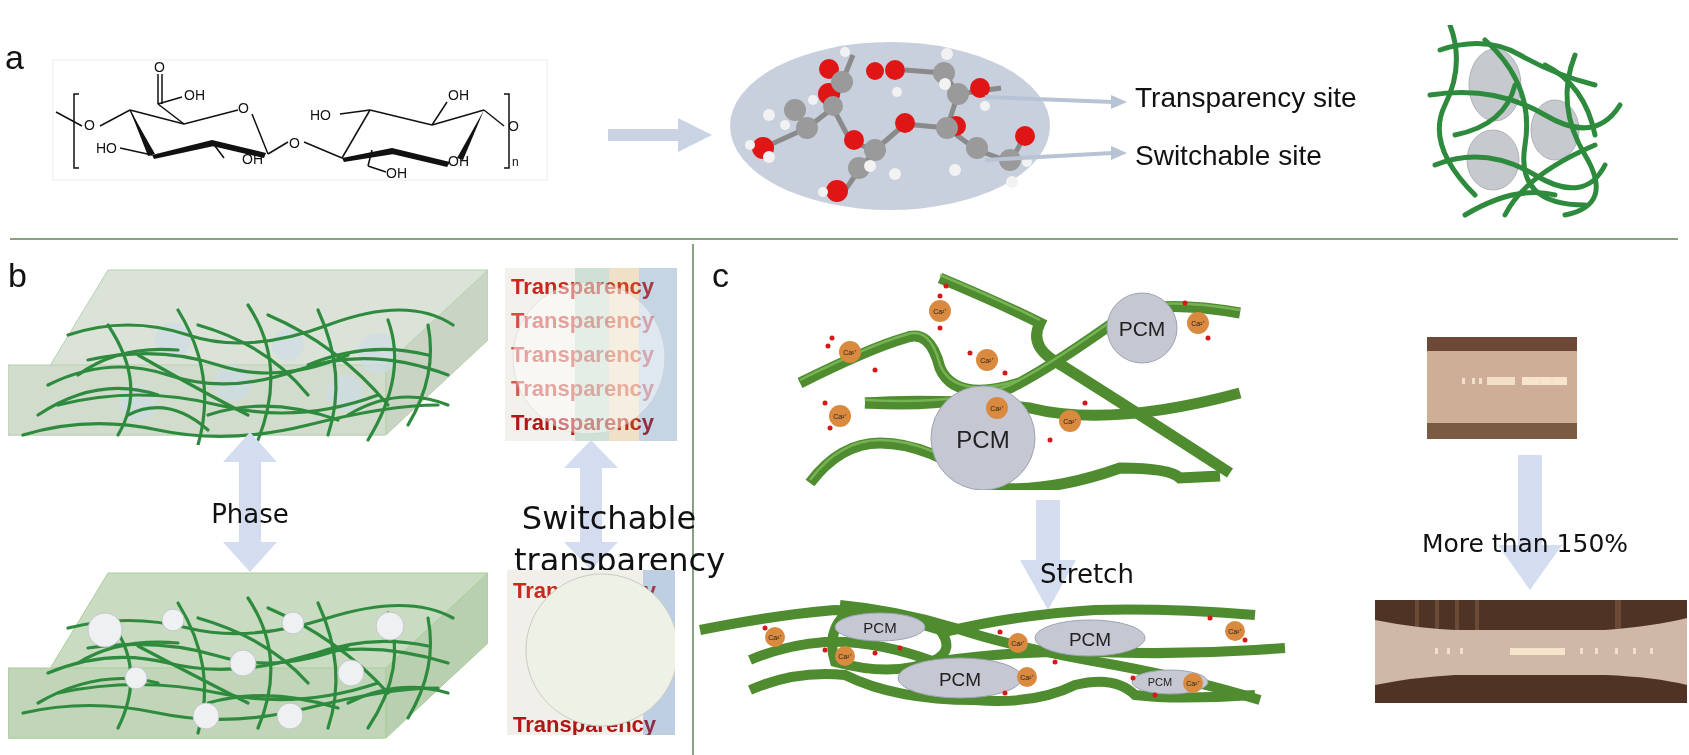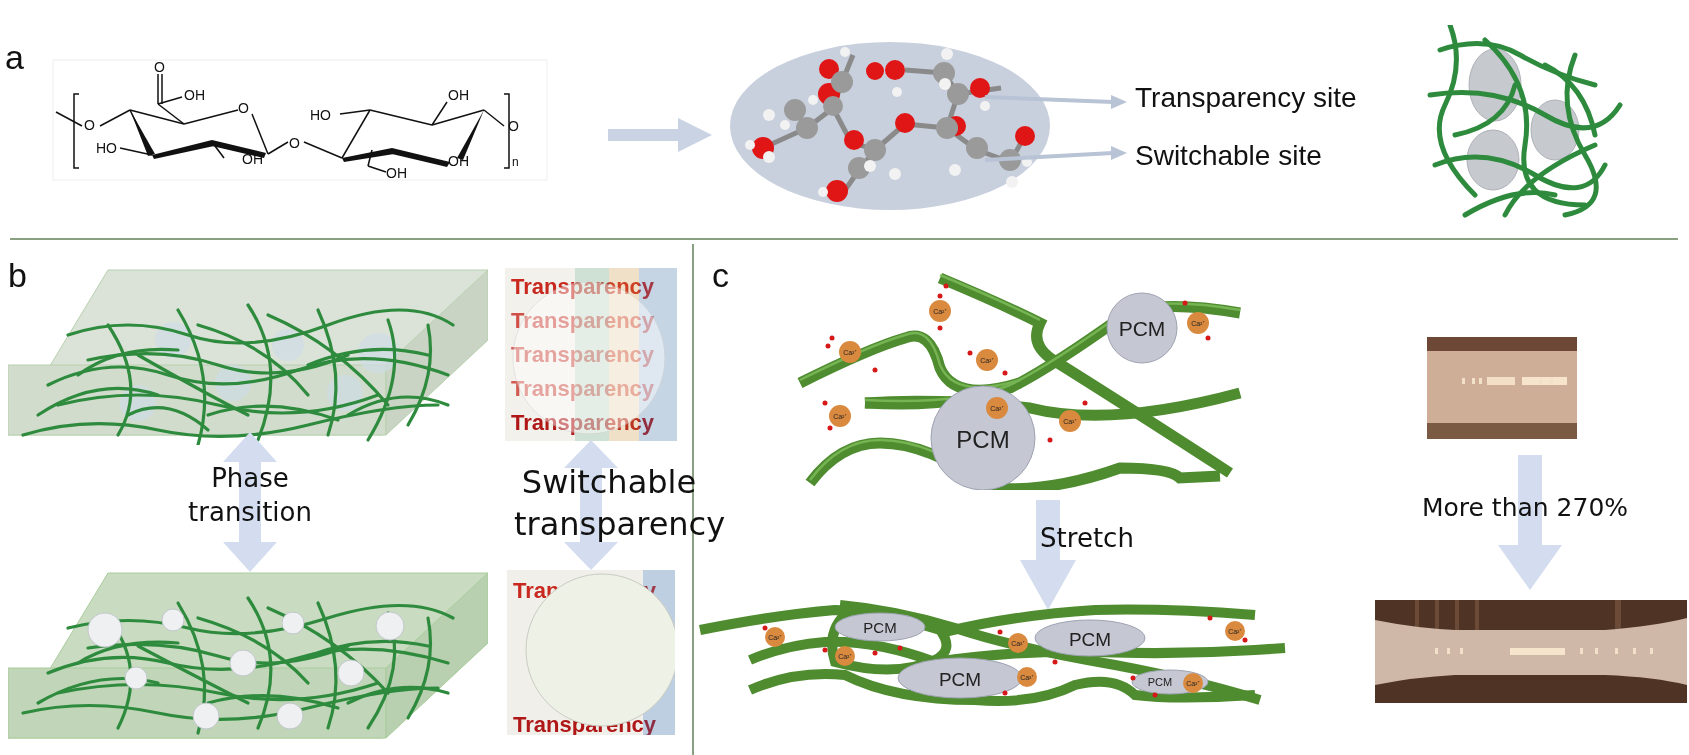--- a/index.html
+++ b/index.html
@@ -1,20 +1,20 @@
 <!DOCTYPE html>
 <html><head>
 <meta charset="utf-8">
 <style>
   html, body { margin:0; padding:0; background:#ffffff; }
   body { width:1689px; height:755px; position:relative; overflow:hidden; font-family:"Liberation Sans", sans-serif; }
   .abs { position:absolute; }
   .panel-label { position:absolute; font-family:"Liberation Sans", sans-serif; font-size:34px; color:#111; line-height:1; }
   .divider { position:absolute; background:#8aa082; }
-  .caption { position:absolute; font-family:"DejaVu Sans", sans-serif; color:#111; text-align:center; line-height:1.3; }
+  .caption { position:absolute; font-family:"DejaVu Sans", sans-serif; color:#111; text-align:center; line-height:1.3;margin-top:36px; }
   .site-label { position:absolute; font-family:"Liberation Sans", sans-serif; font-size:28px; color:#111; }
   svg text { font-family:"Liberation Sans", sans-serif; }
   .photo-t { font-family:"DejaVu Sans", sans-serif; font-weight:bold; }
 </style>
 </head>
 <body>
 
 <div class="panel-label" style="left:5px;top:40px;">a</div>
 
 <svg class="abs" style="left:52px;top:58px;" width="500" height="125" viewBox="0 0 500 125">
@@ -257,21 +257,20 @@
       <circle cx="198" cy="148" r="13"></circle>
       <circle cx="282" cy="148" r="13"></circle>
   </g>
 </svg>
 
 <svg class="abs" style="left:215px;top:432px;" width="70" height="140">
   <polygon points="35,0 62,30 46,30 46,110 62,110 35,140 8,110 24,110 24,30 8,30" fill="#d3ddef"></polygon>
 </svg>
 <div class="caption" style="left:160px;top:462px;width:180px;font-size:26px;">
   <div>Phase</div>
-  <div>transition</div>
 </div>
 
 <svg class="abs" style="left:505px;top:268px;" width="172" height="173">
   <rect width="172" height="173" fill="#f3f1ec"></rect>
   <g class="photo-t" font-size="22">
     <text x="6" y="26" fill="#c8281e">Transparency</text>
     <text x="6" y="60" fill="#c8281e" opacity="0.8">Transparency</text>
     <text x="6" y="94" fill="#c8281e" opacity="0.75">Transparency</text>
     <text x="6" y="128" fill="#c8281e" opacity="0.75">Transparency</text>
     <text x="6" y="162" fill="#b01818">Transparency</text>
@@ -426,21 +425,21 @@
       <rect x="52" y="41" width="3" height="6"></rect>
     <rect x="112" y="41" width="3" height="6"></rect>
       <rect x="123" y="41" width="3" height="6"></rect>
   </g>
 </svg>
 
 <svg class="abs" style="left:1498px;top:455px;" width="64" height="135">
   <rect x="20" y="0" width="24" height="90" fill="#d3ddef"></rect>
   <polygon points="0,90 64,90 32,135" fill="#d3ddef"></polygon>
 </svg>
-<div class="caption" style="left:1400px;top:492px;width:250px;font-size:25px;">More than 270%</div>
+<div class="caption" style="left:1400px;top:492px;width:250px;font-size:25px;">More than 150%</div>
 
 <svg class="abs" style="left:1375px;top:600px;" width="312" height="103">
   <rect width="312" height="103" fill="#4f3324"></rect>
   <g fill="#6b4a38">
     <rect x="40" y="0" width="4" height="30"></rect>
       <rect x="60" y="0" width="4" height="30"></rect>
       <rect x="80" y="0" width="4" height="30"></rect>
     <rect x="100" y="0" width="4" height="30"></rect>
       <rect x="240" y="0" width="6" height="30"></rect>
   </g>

